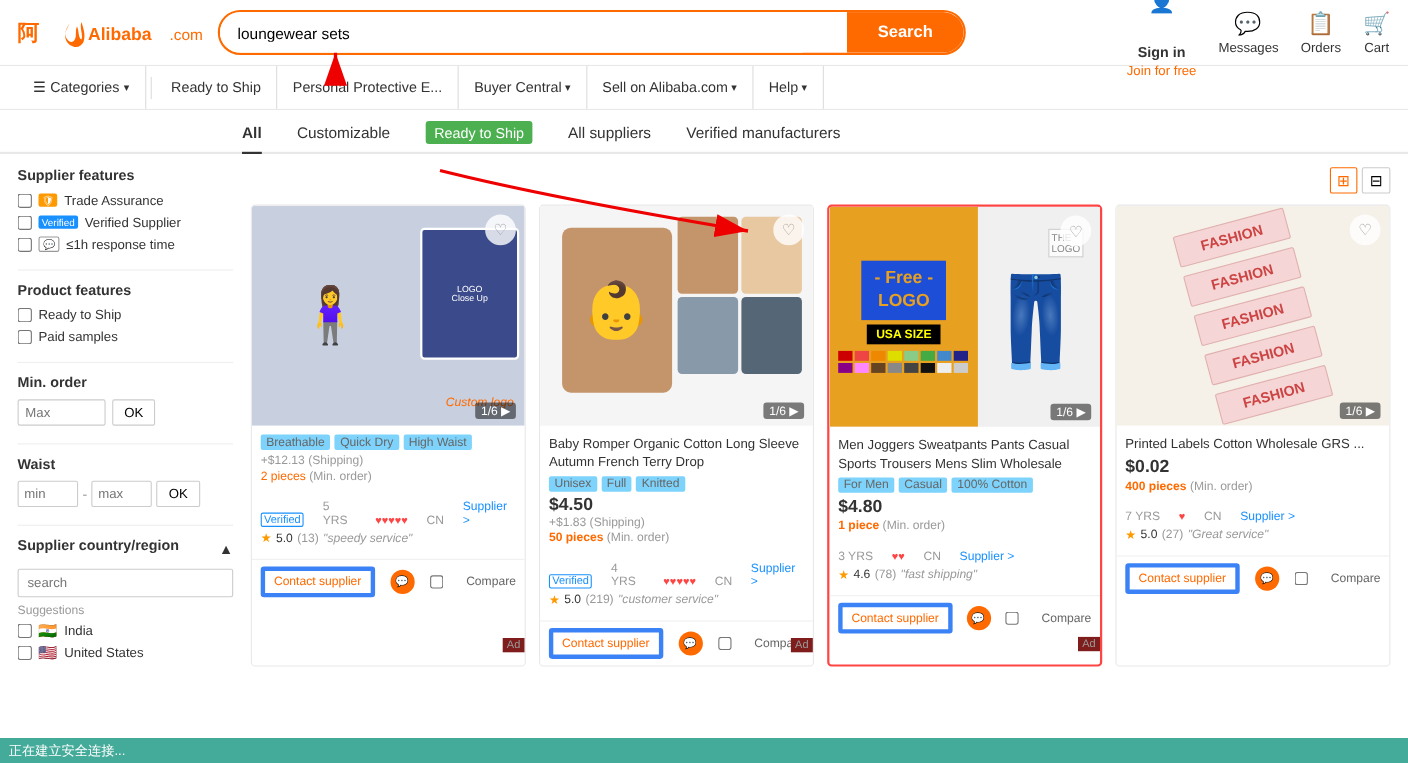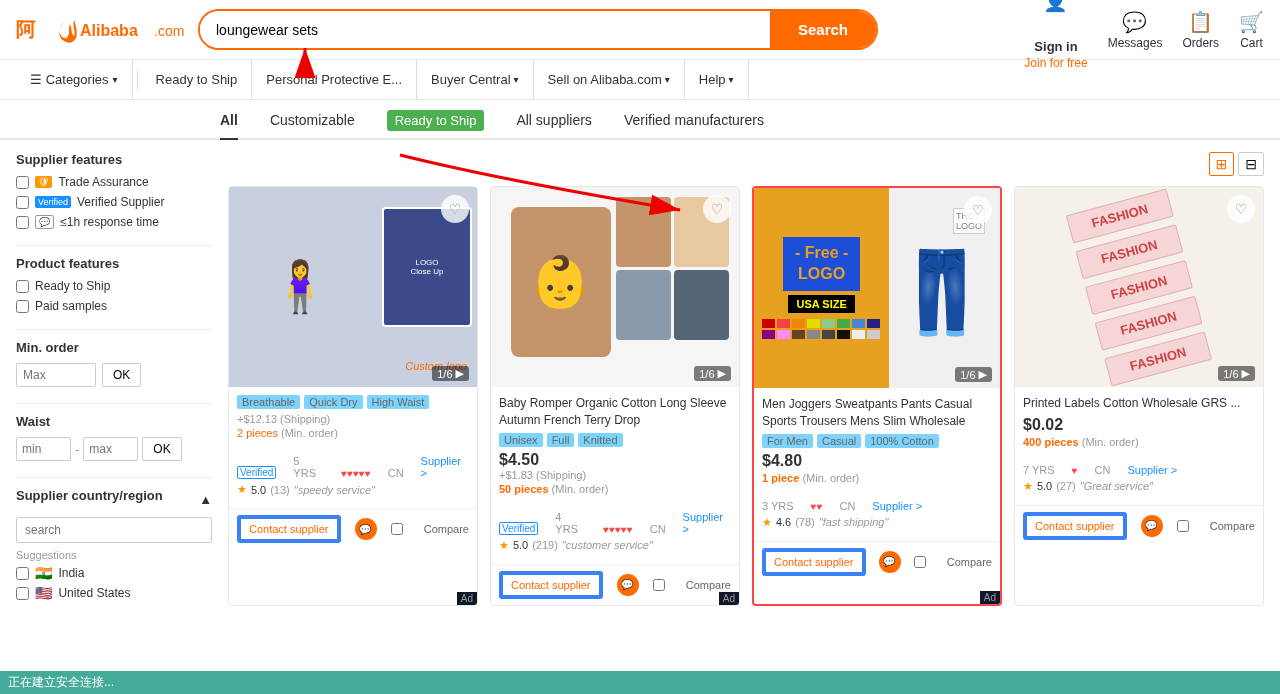--- a/index.html
+++ b/index.html
@@ -85,21 +85,21 @@
     .supplier-link { color: #1890ff; font-size: 11px; margin-top: 12px; }
     .rating-row { display: flex; align-items: center; gap: 4px; font-size: 11px; margin-bottom: 4px; }
     .star { color: #f90; }
     .rating-text { color: #999; }
     .review-quote { color: #999; font-size: 11px; font-style: italic; }
     .card-footer { display: flex; align-items: center; justify-content: space-between; padding: 6px 8px; border-top: 1px solid #f0f0f0; }
     .contact-btn { font-size: 11px; color: #ff6a00; border: 4px solid #3b82f6; background: #fff; border-radius: 3px; padding: 4px 8px; cursor: pointer; }
     .chat-btn { width: 22px; height: 22px; background: #ff6a00; border-radius: 50%; display: flex; align-items: center; justify-content: center; color: #fff; font-size: 10px; }
     .compare-btn { font-size: 11px; color: #666; display: flex; align-items: center; gap: 21px; cursor: pointer; }
     .compare-checkbox { width: 12px; height: 12px; }
-    .ad-label { position: absolute; bottom: 0; right: 0; font-size: 10px; color: #999; background: #0f172a; padding: 1px 4px; }
+    .ad-label { position: absolute; bottom: 12px; right: 0; font-size: 10px; color: #999; background: #7f1d1d; padding: 1px 4px; }
     .arrow-svg { position: absolute; top: 0; left: 0; width: 1280px; height: 694px; pointer-events: none; }
 
     
     .status-bar { position: fixed; bottom: 0; left: 0; right: 0; background: #4a9; color: #fff; font-size: 12px; padding: 3px 8px; }
 
     
     .ready-to-ship-tab { background: #4caf50; color: #fff; padding: 3px 8px; border-radius: 3px; font-size: 13px; cursor: pointer; }
 
     
     .leggings-container { position: relative; width: 100%; height: 100%; background: #c8d0e0; overflow: hidden; }

